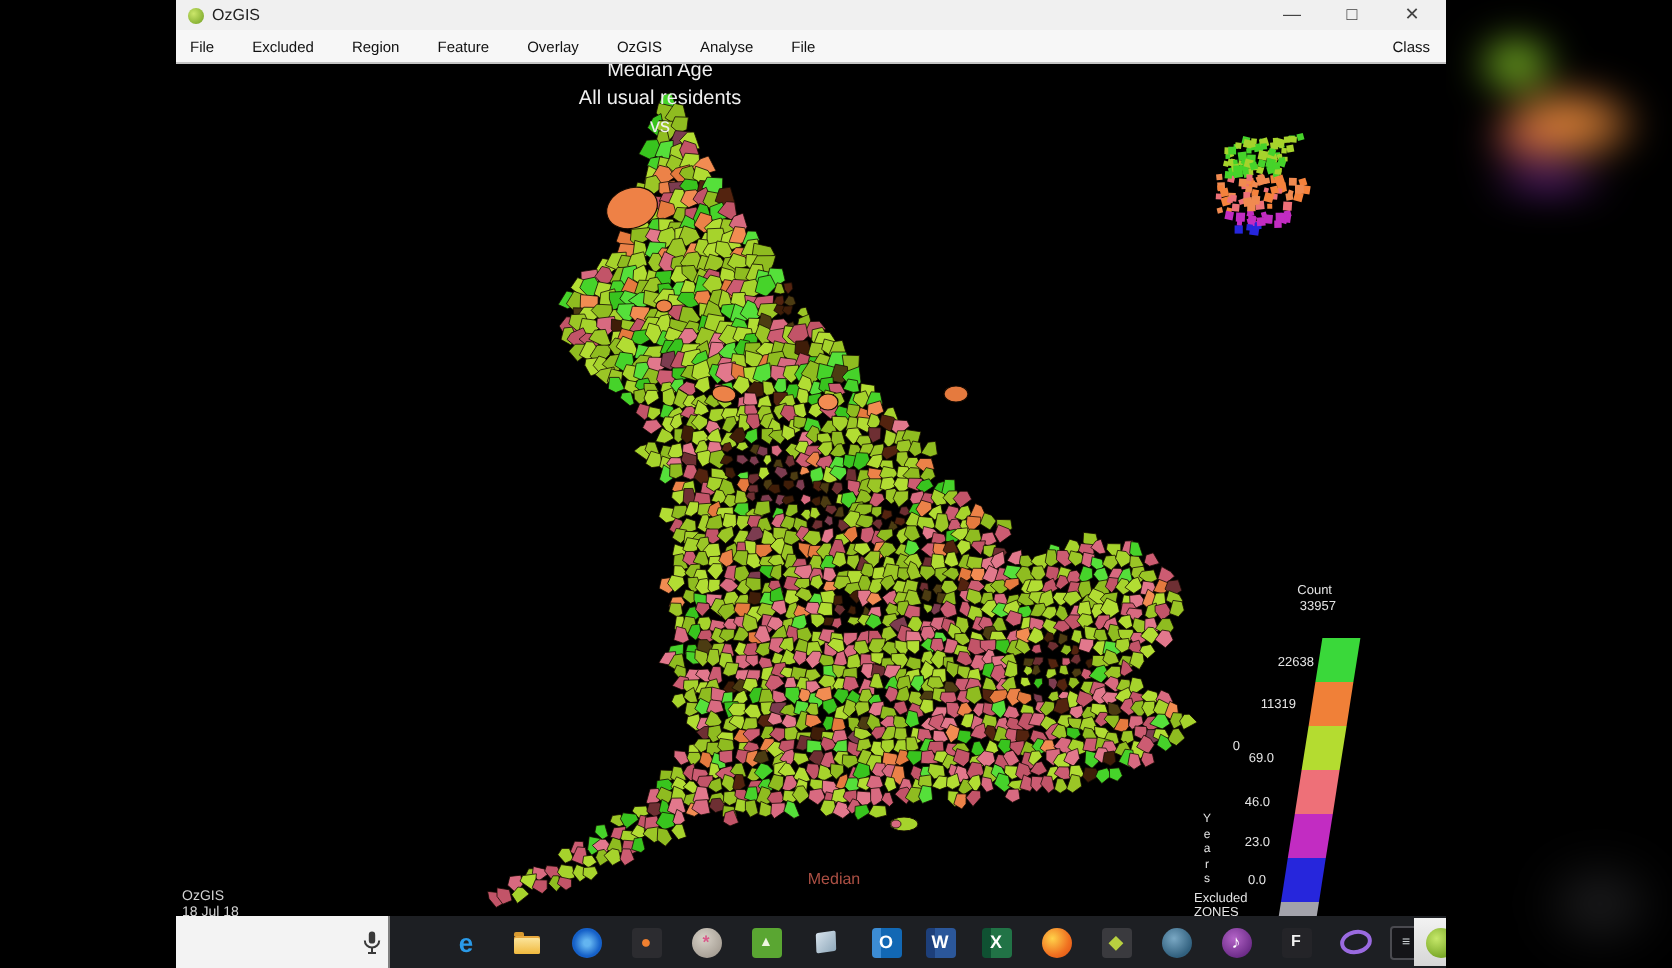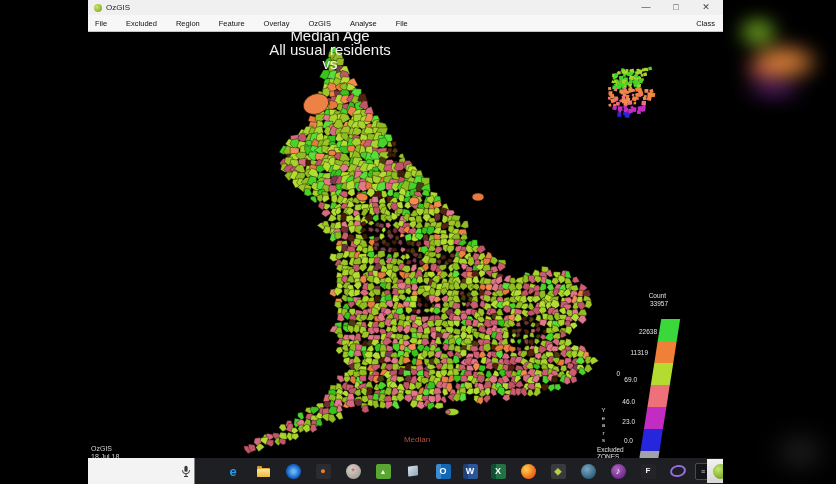--- a/index.html
+++ b/index.html
@@ -23,21 +23,21 @@
   .controls{position:absolute;right:2px;top:0;height:15px;display:flex;}
   .controls span{width:30px;text-align:center;font-size:9px;line-height:15px;color:#444;}
 
   .menubar{height:16px;background:#f7f7f7;border-bottom:1px solid #c4c4c4;display:flex;align-items:center;padding:0 7px;position:relative;}
   .menus{display:flex;gap:19px;}
   .menu-item{font-size:7.5px;color:#111;}
   .help{position:absolute;right:8px;font-size:7.5px;color:#111;}
 
   .maparea{position:absolute;left:0;top:32px;width:635px;height:426px;background:#000;overflow:hidden;}
   #mapsvg{position:absolute;left:0;top:0;}
-  .mtitle{position:absolute;left:142px;top:-3px;width:200px;text-align:center;color:#f0f0f0;font-size:15px;line-height:14px;}
+  .mtitle{position:absolute;left:142px;top:-3px;width:200px;text-align:center;color:#f0f0f0;font-size:10px;line-height:14px;}
   .england{position:absolute;left:279px;top:403px;width:100px;text-align:center;color:#ad5044;font-size:8px;}
   .credit{position:absolute;left:3px;top:413px;color:#d4d4d4;font-size:7px;line-height:7.5px;}
   .leglabel{position:absolute;color:#e4e4e4;font-size:6.5px;line-height:7px;white-space:nowrap;}
   .leglabel.r{text-align:right;width:50px;}
   .years{position:absolute;left:511px;top:375px;width:9px;color:#e4e4e4;font-size:6px;line-height:7.6px;text-align:center;}
 
   .taskbar{position:absolute;left:0;top:458px;width:635px;height:26px;background:#1d1f23;}
   .search{position:absolute;left:0;top:0;width:106px;height:26px;background:#f3f3f3;border-right:1px solid #808080;display:flex;align-items:center;}
   .search input{flex:1;min-width:0;border:none;background:transparent;font-size:7px;padding-left:6px;outline:none;color:#333;}
   .micwrap{width:16px;flex:none;display:flex;align-items:center;justify-content:center;}

